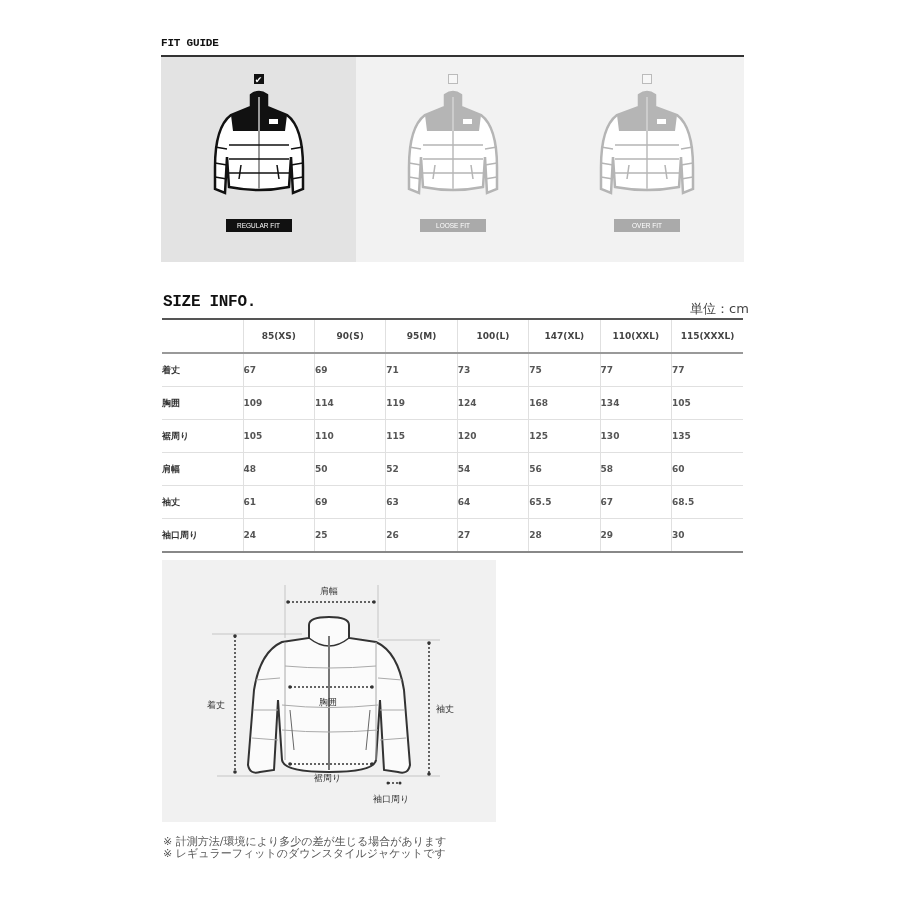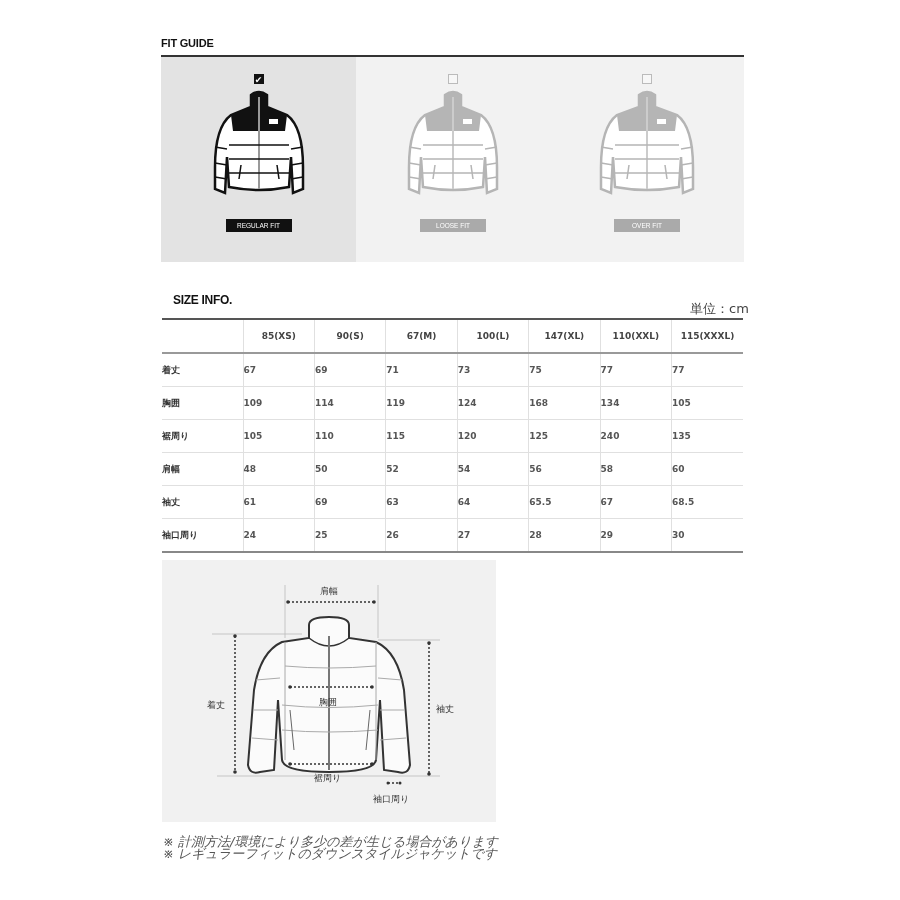--- a/index.html
+++ b/index.html
@@ -1,48 +1,48 @@
 <!DOCTYPE html>
 <html><head>
 <meta charset="utf-8">
 <style>
   html, body { margin:0; padding:0; background:#ffffff; }
   body { width:900px; height:900px; position:relative; overflow:hidden;
          font-family: "DejaVu Sans", "Liberation Sans", sans-serif; color:#333; }
-  .sec-title { position:absolute; font-family:Liberation Sans, sans-serif; font-weight:bold; color:#111; }
+  .sec-title { position:absolute; font-family:Liberation Mono, monospace; font-weight:bold; color:#111; }
   #fit-title { left:161px; top:37px; font-size:11px; letter-spacing:-0.2px; }
   #fit-rule { position:absolute; left:161px; top:55px; width:583px; height:2px; background:#333; }
   #fit-panels { position:absolute; left:161px; top:57px; width:583px; height:205px; display:flex; }
   .fit-panel { position:relative; height:100%; background:#f2f2f2; }
   .fit-panel.sel { background:#e3e3e3; }
   .fit-panel .chk { position:absolute; top:17px; left:50%; margin-left:-5px; width:10px; height:10px;
                     border:1px solid #bbb; background:#f7f7f7; box-sizing:border-box; }
   .fit-panel.sel .chk { background:#111; border-color:#111; color:#fff; font-size:9px; line-height:10px; text-align:center; }
   .fit-panel svg.jk { position:absolute; top:30px; left:50%; margin-left:-52px; }
   .fit-panel .lbl { position:absolute; top:162px; left:50%; margin-left:-33px; width:66px; height:13px;
                     font-family:"Liberation Sans", sans-serif; font-size:6.5px; line-height:13px; text-align:center;
                     color:#fff; background:#aaa; }
   .fit-panel.sel .lbl { background:#111; }
 
-  #size-title { left:173px; top:293px; font-size:12px; letter-spacing:-0.3px; }
+  #size-title { left:163px; top:293px; font-size:16px; letter-spacing:-0.3px; }
   #unit { position:absolute; left:690px; top:300px; font-size:13px; color:#444; }
   table#size-table { position:absolute; left:162px; top:318px; width:581px; border-collapse:collapse;
                      border-top:2px solid #555; border-bottom:2px solid #888; table-layout:fixed; }
   #size-table th, #size-table td { border:1px solid #e0e0e0; height:32px; 
                      font-size:9px; color:#555; padding:0; font-weight:bold; }
   #size-table thead th { height:32px; border-bottom:2px solid #999; color:#444; }
   #size-table td.rowh { color:#333; }
   #size-table col.c0 { width:81px; }
   #size-table tr > *:first-child { border-left:none; }
   #size-table tr > *:last-child { border-right:none; }
 
   #diagram { position:absolute; left:162px; top:560px; width:334px; height:262px; background:#f1f1f1; }
   #diagram .dlabel { position:absolute; font-size:9px; color:#333; }
 
-  #notes { position:absolute; left:163px; top:836px; font-size:13px; color:#555; line-height:12px;font-style:italic; }
+  #notes { position:absolute; left:163px; top:836px; font-size:11px; color:#555; line-height:12px; }
 </style>
 </head>
 <body>
 
 <div class="sec-title" id="fit-title">FIT GUIDE</div>
 <div id="fit-rule"></div>
 
 <div id="fit-panels">
 
   <div class="fit-panel sel" style="width:195px;">
@@ -100,21 +100,21 @@
       <col>
       <col>
       <col>
       <col>
     </colgroup>
   <thead>
     <tr>
       <th></th>
       <th>85(XS)</th>
       <th>90(S)</th>
-      <th>67(M)</th>
+      <th>95(M)</th>
       <th>100(L)</th>
       <th>147(XL)</th>
       <th>110(XXL)</th>
       <th>115(XXXL)</th>
     </tr>
   </thead>
   <tbody>
     <tr>
       <td class="rowh">着丈</td>
       <td>67</td>
@@ -135,21 +135,21 @@
       <td>134</td>
       <td>105</td>
     </tr>
     <tr>
       <td class="rowh">裾周り</td>
       <td>105</td>
       <td>110</td>
       <td>115</td>
       <td>120</td>
       <td>125</td>
-      <td>240</td>
+      <td>130</td>
       <td>135</td>
     </tr>
     <tr>
       <td class="rowh">肩幅</td>
       <td>48</td>
       <td>50</td>
       <td>52</td>
       <td>54</td>
       <td>56</td>
       <td>58</td>

